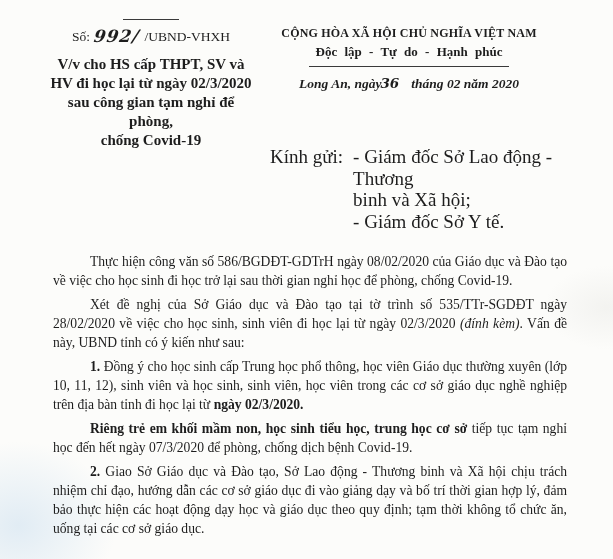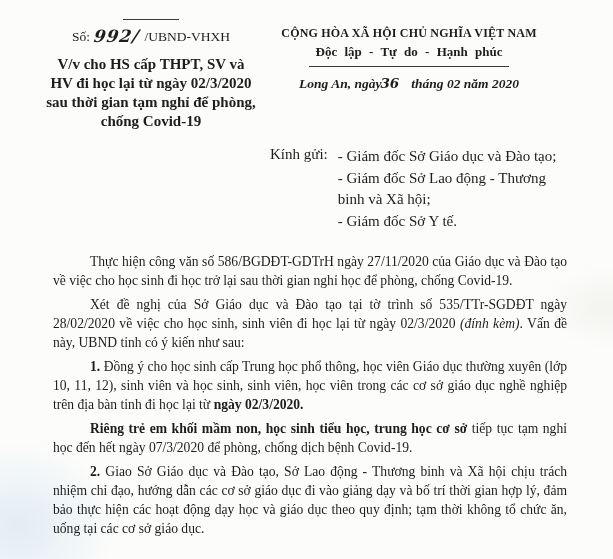--- a/index.html
+++ b/index.html
@@ -31,69 +31,66 @@
   .subject { margin:10px auto 0; width:212px; font-weight:bold; font-size:15px; line-height:19px; }
   
   .right-col { position:absolute; left:258px; top:11px; width:302px; text-align:center; }
   .nation { font-weight:bold; font-size:12px; letter-spacing:0.2px; white-space:nowrap;margin-top:15px; }
   .motto { font-weight:bold; font-size:13px; margin-top:3px; word-spacing:4px; }
   .rule-long { width:200px; border-top:1.5px solid #3a3a3a; margin:6px auto 0; }
   .date-line { margin-top:8px; font-weight:bold; font-style:italic; font-size:13.5px; white-space:nowrap; }
   .hand-day { font-family:"DejaVu Serif",serif; margin-left:-1px; }
   .date-suffix { margin-left:12px; }
   
-  .kinhgui { position:absolute; left:270px; top:146px; display:flex; font-size:15px; }
+  .kinhgui { position:absolute; left:270px; top:146px; display:flex; font-size:19px; }
   .kinhgui-label { white-space:nowrap; }
   .recipients { margin-left:10px; width:232px; line-height:21.5px; }
   
   .body-text { position:absolute; left:53px; top:252px; width:514px; font-size:13.6px; line-height:19px; text-align:justify; }
   .body-text p { margin:0 0 5px 0; text-indent:37px; }
   .b { font-weight:bold; }
   .i { font-style:italic; }
 </style>
 </head>
 <body>
 
 <div class="page">
 
   <div class="left-col">
     <div class="rule-short"></div>
     <div class="so-line"><span>Số:</span><span class="hand">992/</span><span>/UBND-VHXH</span></div>
     <div class="subject">
         <div>V/v cho HS cấp THPT, SV và</div>
         <div>HV đi học lại từ ngày 02/3/2020</div>
-        <div>sau thời gian tạm nghỉ để phòng,</div>
+        <div>sau công gian tạm nghỉ để phòng,</div>
         <div>chống Covid-19</div>
       </div>
   </div>
 
   <div class="right-col">
     <div class="nation">CỘNG HÒA XÃ HỘI CHỦ NGHĨA VIỆT NAM</div>
     <div class="motto">Độc lập - Tự do - Hạnh phúc</div>
     <div class="rule-long"></div>
     <div class="date-line"><span>Long An, ngày</span><span class="hand-day">36</span><span class="date-suffix">tháng 02 năm 2020</span></div>
   </div>
 
   <div class="kinhgui">
     <div class="kinhgui-label">Kính gửi:</div>
     <div class="recipients">
         <div>
-          <div>- Giám đốc Sở Giáo dục và Đào tạo;</div>
-        </div>
-        <div>
           <div>- Giám đốc Sở Lao động - Thương</div>
           <div>binh và Xã hội;</div>
         </div>
         <div>
           <div>- Giám đốc Sở Y tế.</div>
         </div>
       </div>
   </div>
 
   <div class="body-text">
-    <p><span>Thực hiện công văn số 586/BGDĐT-GDTrH ngày 27/11/2020 của Giáo dục và Đào tạo về việc cho học sinh đi học trở lại sau thời gian nghỉ học để phòng, chống Covid-19.</span></p>
+    <p><span>Thực hiện công văn số 586/BGDĐT-GDTrH ngày 08/02/2020 của Giáo dục và Đào tạo về việc cho học sinh đi học trở lại sau thời gian nghỉ học để phòng, chống Covid-19.</span></p>
     <p><span>Xét đề nghị của Sở Giáo dục và Đào tạo tại tờ trình số 535/TTr-SGDĐT ngày 28/02/2020 về việc cho học sinh, sinh viên đi học lại từ ngày 02/3/2020 </span><span class="i">(đính kèm)</span><span>. Vấn đề này, UBND tỉnh có ý kiến như sau:</span></p>
     <p><span class="b">1.</span><span> Đồng ý cho học sinh cấp Trung học phổ thông, học viên Giáo dục thường xuyên (lớp 10, 11, 12), sinh viên và học sinh, sinh viên, học viên trong các cơ sở giáo dục nghề nghiệp trên địa bàn tỉnh đi học lại từ </span><span class="b">ngày 02/3/2020.</span></p>
     <p><span class="b">Riêng trẻ em khối mầm non, học sinh tiểu học, trung học cơ sở</span><span> tiếp tục tạm nghỉ học đến hết ngày 07/3/2020 để phòng, chống dịch bệnh Covid-19.</span></p>
     <p><span class="b">2.</span><span> Giao Sở Giáo dục và Đào tạo, Sở Lao động - Thương binh và Xã hội chịu trách nhiệm chỉ đạo, hướng dẫn các cơ sở giáo dục đi vào giảng dạy và bố trí thời gian hợp lý, đảm bảo thực hiện các hoạt động dạy học và giáo dục theo quy định; tạm thời không tổ chức ăn, uống tại các cơ sở giáo dục.</span></p>
   </div>
 
 </div>
 
 </body></html>

